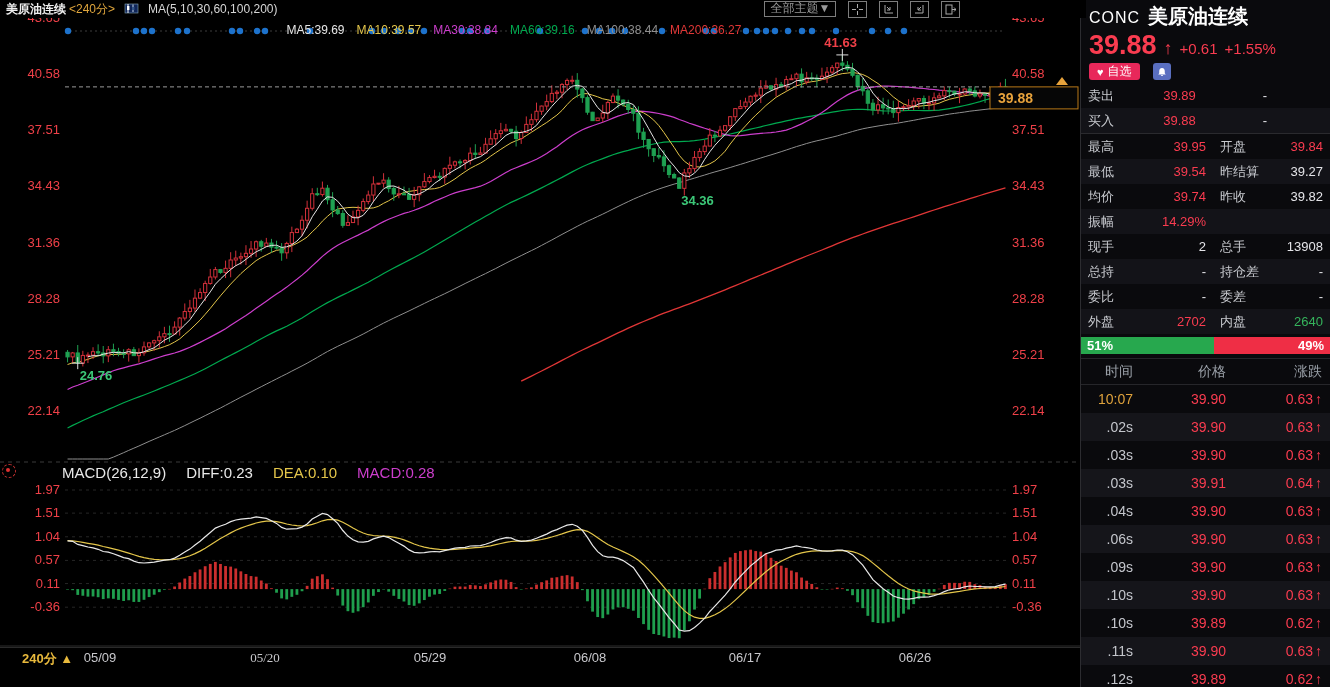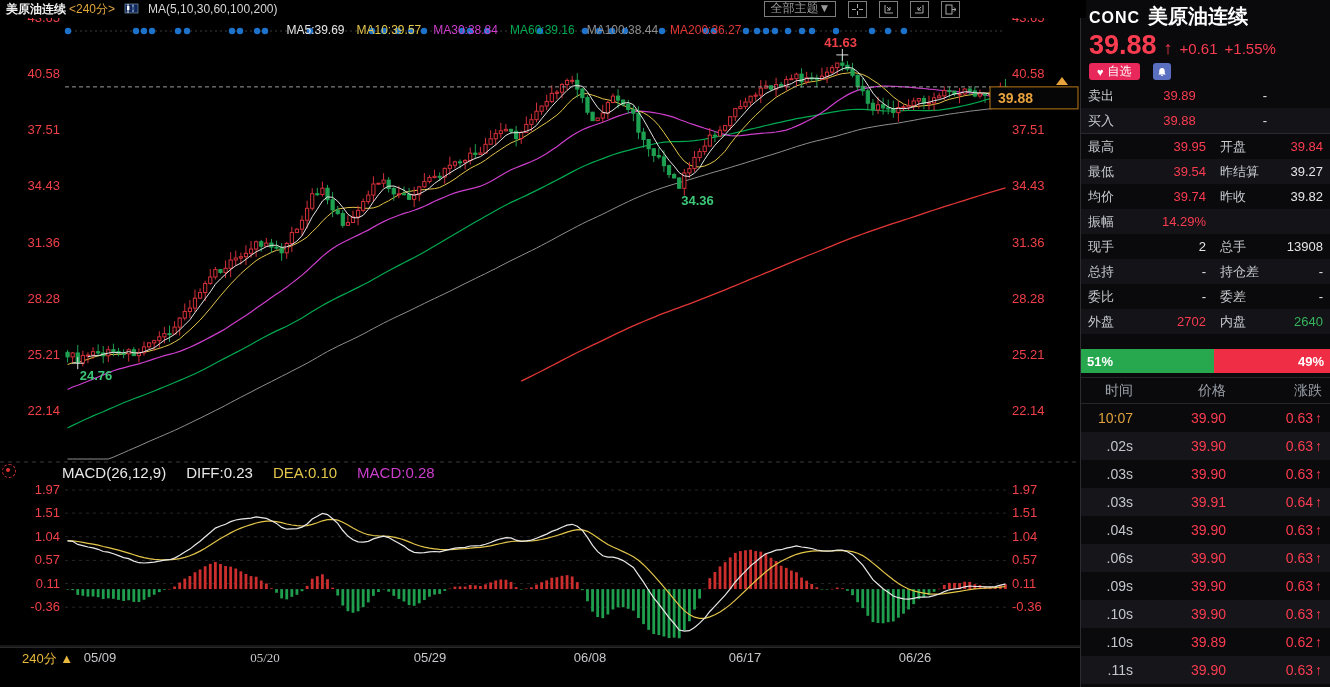--- a/index.html
+++ b/index.html
@@ -18,55 +18,55 @@
     padding:0 5px;height:14px;line-height:13px;background:#000;cursor:default;}
   .mini-btn{width:17px;height:15px;border:1px solid #7d7d7d;display:flex;align-items:center;
     justify-content:center;background:#000;margin-left:3px;}
   .mini-btn svg{display:block;}
   #chart-svg{position:absolute;left:0;top:0;}
   #macd-legend{position:absolute;left:62px;top:464px;font-size:15px;display:flex;gap:20px;z-index:5;}
   #macd-alert{position:absolute;left:2px;top:464px;width:12px;height:12px;border:1px dashed #c03030;
     border-radius:50%;z-index:5;}
   #macd-alert i{position:absolute;left:3px;top:3px;width:4px;height:4px;background:#e03030;border-radius:50%;}
   #date-band{position:absolute;left:0;top:647px;width:1080px;height:19px;border-top:1px solid #2a2a2a;background:#000;}
-  #tf-label{position:absolute;left:22px;top:2px;color:#e8b93c;font-weight:normal;font-size:13px;}
+  #tf-label{position:absolute;left:22px;top:2px;color:#e8b93c;font-weight:bold;font-size:13px;}
   .date-label{position:absolute;top:2px;color:#c8c8cc;font-size:13px;transform:translateX(-50%);}
   #toolbar{position:absolute;left:0;top:666px;width:1080px;height:21px;display:flex;background:#0a0a0a;
     border-top:1px solid #3a3a3a;font-size:12px;align-items:stretch;}
   .tb-item{padding:0 11px;display:flex;align-items:center;color:#c8c8c8;border-right:1px solid #333;
     cursor:default;font-family:"Liberation Mono","DejaVu Sans Mono",monospace;}
   .tb-item.selected{background:#bdbdbd;color:#000;}
   .tb-item.accent{color:#e3c54a;}
 
   
   #panel{position:absolute;left:1080px;top:0;width:250px;height:687px;background:#0a0a0d;
     border-left:1px solid #2c2c30;box-sizing:border-box;color:#e4e4e8;}
   #p-head{padding:3px 8px 0 8px;}
   #p-title{display:flex;align-items:baseline;gap:8px;}
-  #p-code{font-size:16px;font-weight:bold;color:#fff;letter-spacing:1px;}
+  #p-code{font-size:16px;font-weight:normal;color:#fff;letter-spacing:1px;}
   #p-name{font-size:20px;font-weight:bold;color:#fff;}
   #p-price-row{display:flex;align-items:baseline;gap:7px;margin-top:1px;}
   #p-last{font-size:27px;font-weight:bold;color:#fa3c50;line-height:28px;}
   #p-arrow{font-size:18px;font-weight:bold;color:#fa3c50;}
   #p-chg,#p-chgp{font-size:15px;color:#fa3c50;}
   #p-btn-row{display:flex;gap:13px;margin:4px 0 3px 0;}
   #fav-btn{background:#e8285a;color:#fff;font-size:12px;border-radius:3px;height:17px;
     display:flex;align-items:center;gap:4px;padding:0 8px;cursor:default;}
   #alert-btn{background:#5a6fc0;border-radius:3px;width:18px;height:17px;display:flex;
     align-items:center;justify-content:center;cursor:default;}
   .q-row{display:flex;height:25px;align-items:center;padding:0 7px;font-size:13px;}
   .q-row:nth-child(even){background:#131318;}
   .q-row.divider{border-bottom:1px solid #2a2a2e;}
   .q-l1{width:54px;color:#c8cacf;}
   .q-v1{width:64px;text-align:right;}
   .q-l2{width:58px;margin-left:14px;color:#c8cacf;}
   .q-v2{flex:1;text-align:right;}
   .q-v2.dashpad{padding-right:56px;}
   .red{color:#fa3c50;} .grn{color:#35b45c;} .wht{color:#e4e4e8;}
-  #ratio-bar{height:24px;display:flex;font-size:13px;font-weight:bold;color:#fff;margin:15px 0 4px 0;border-radius:8px;}
+  #ratio-bar{height:17px;display:flex;font-size:13px;font-weight:bold;color:#fff;margin:3px 0 4px 0;border-radius:8px;}
   #ratio-left{background:#27a84e;display:flex;align-items:center;padding-left:6px;}
   #ratio-right{background:#ef2e45;flex:1;display:flex;align-items:center;justify-content:flex-end;padding-right:6px;}
   #t-head{display:flex;height:25px;align-items:center;padding:0 8px;font-size:14px;color:#9aa0a8;
     border-top:1px solid #26262a;border-bottom:1px solid #26262a;}
   .t-row{display:flex;height:28px;align-items:center;padding:0 8px;font-size:14px;}
   .t-row:nth-child(even){background:#15151a;}
   .c-time{width:44px;text-align:right;color:#c4c6cc;}
   .c-time.hl{color:#dfa23c;}
   .c-price{flex:1;text-align:right;color:#fa3c50;}
   .c-chg{width:96px;text-align:right;color:#fa3c50;}

